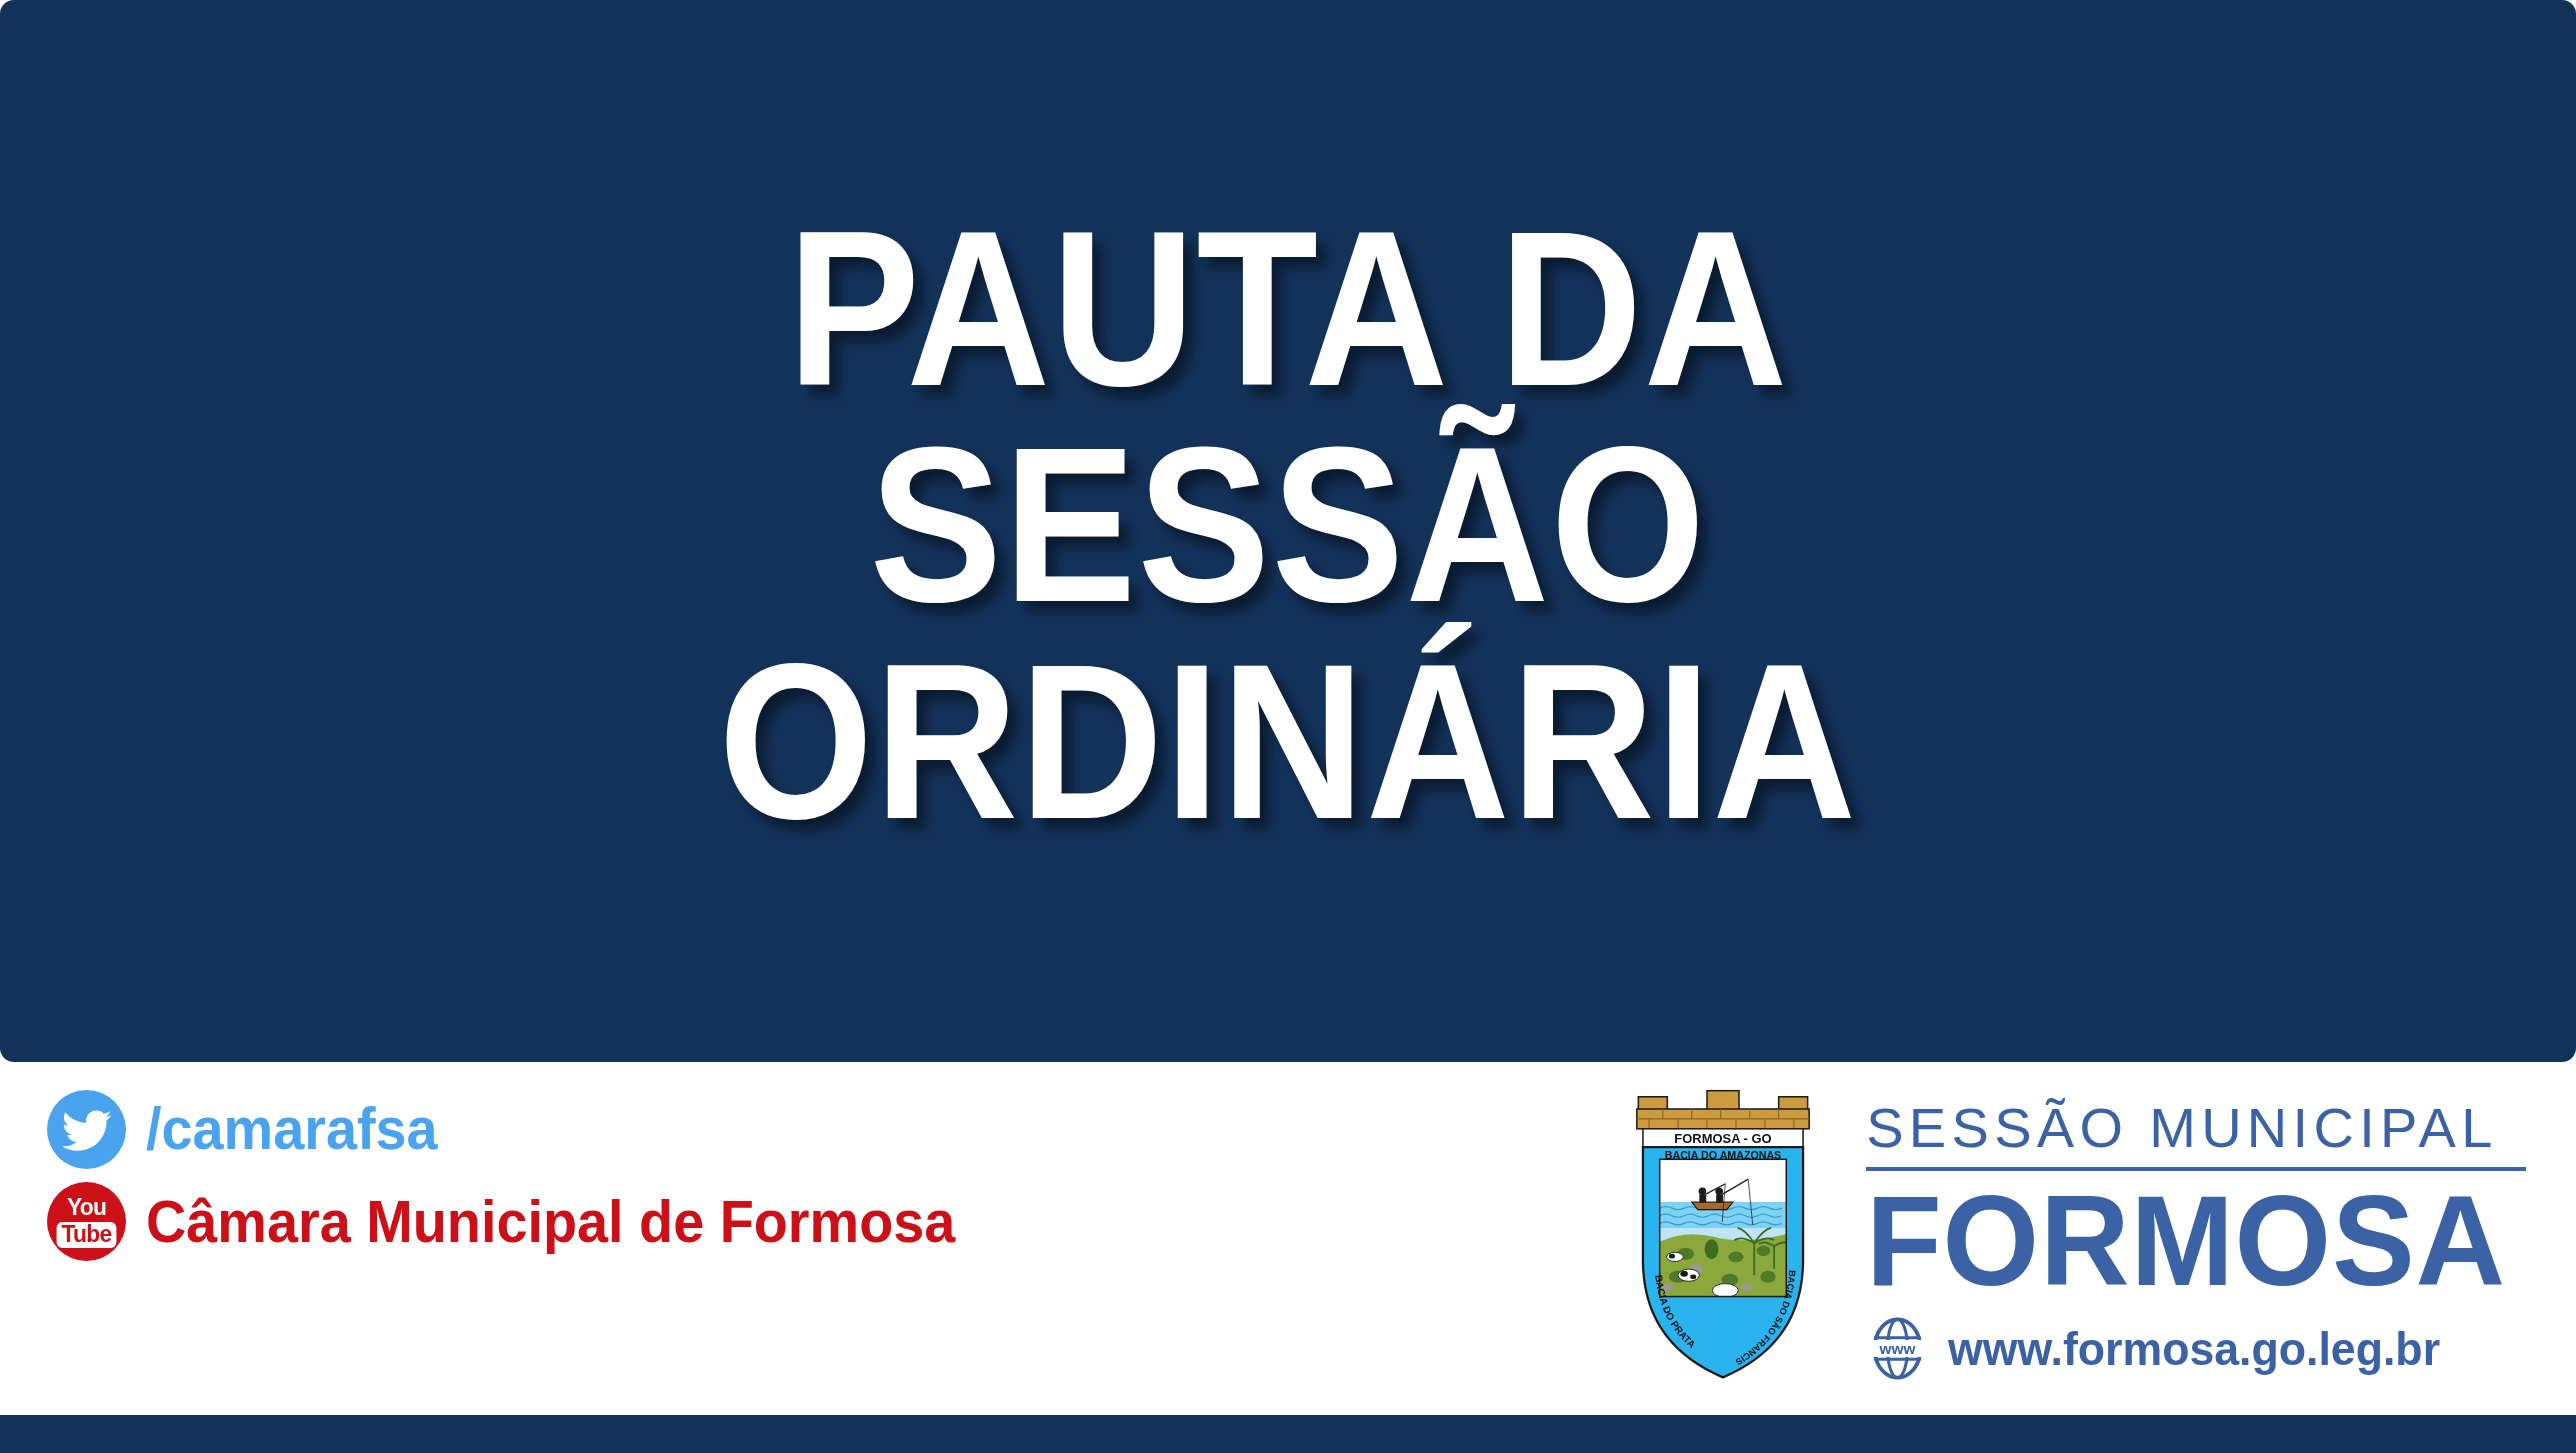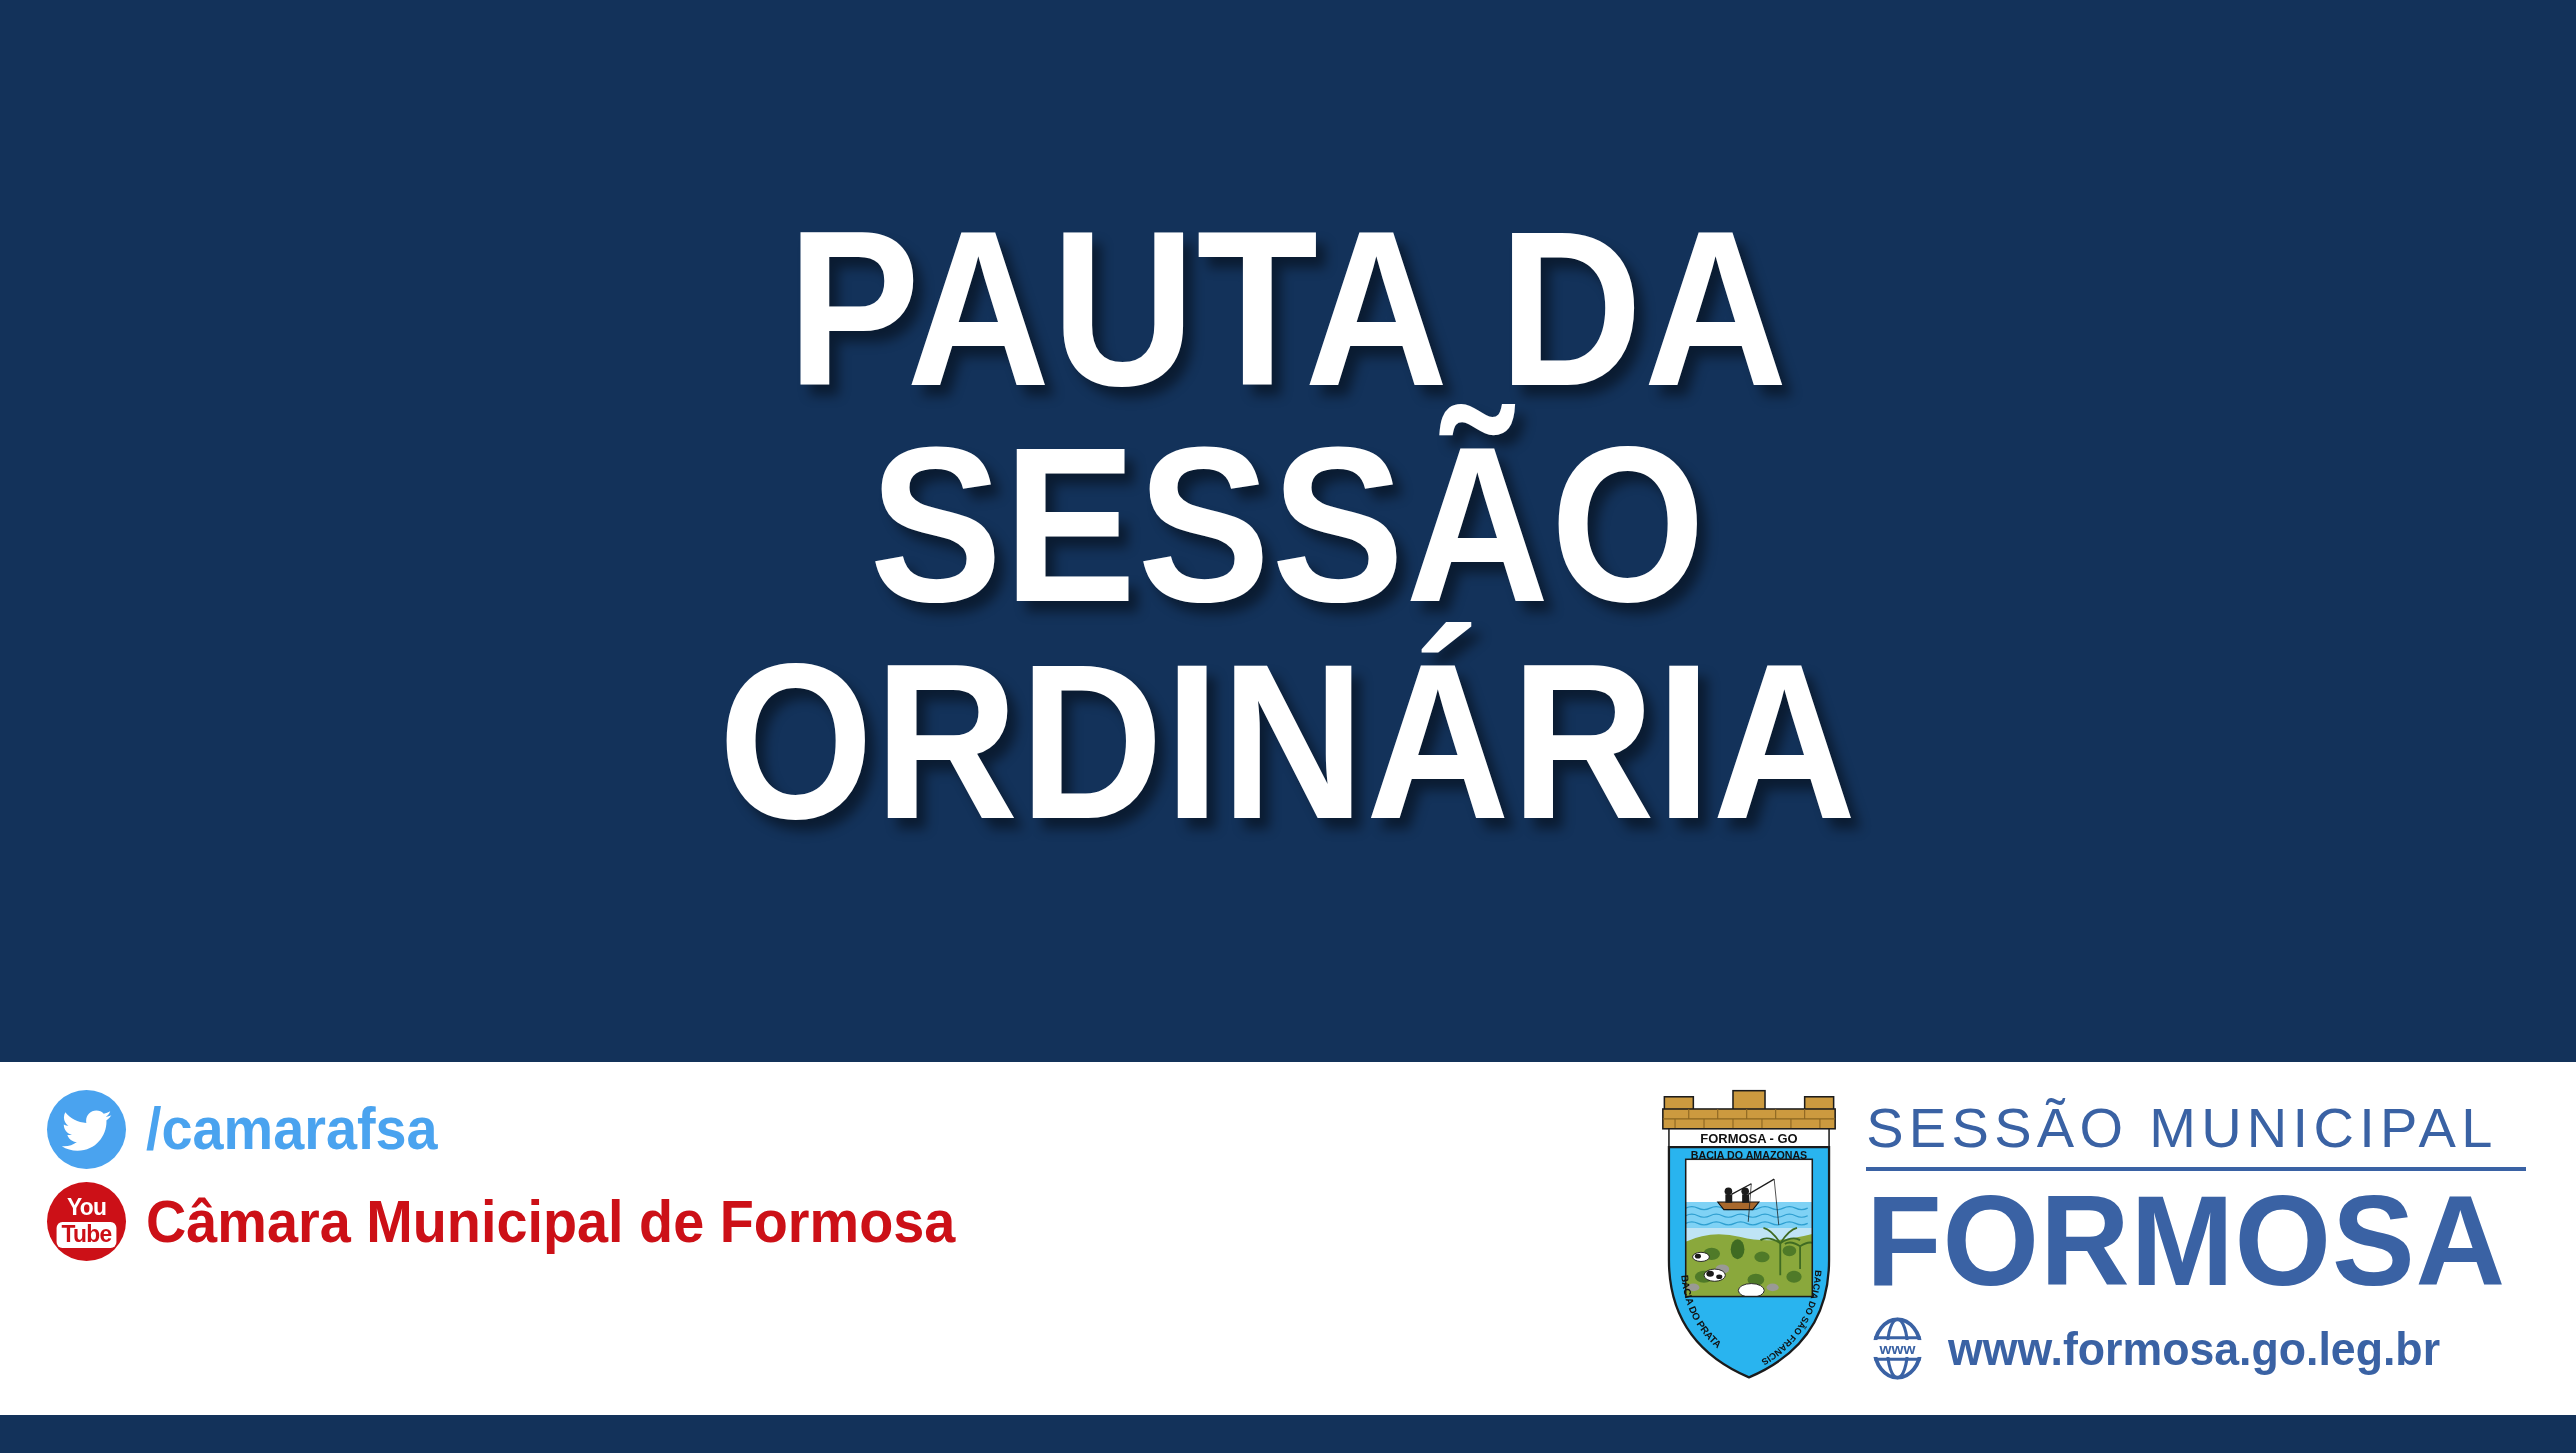--- a/index.html
+++ b/index.html
@@ -21,20 +21,21 @@
     position: absolute;
     left: 0;
     top: 0;
     width: 2576px;
     height: 1062px;
     background: #13325a;
     display: flex;
     flex-direction: column;
     align-items: center;
     justify-content: center;
+    border-radius: 14px;
   }
   .hero-title {
     width: 100%;
     text-align: center;
     color: #ffffff;
     font-family: "Liberation Sans", sans-serif;
     font-weight: bold;
     font-size: 221px;
     line-height: 0.98;
     letter-spacing: 1.5px;
@@ -121,20 +122,21 @@
   }
 
   
   .brand {
     position: absolute;
     right: 50px;
     top: 18.3px;
     display: flex;
     align-items: flex-start;
     height: 321px;
+    gap: 26px;
   }
   .crest { width: 182px; height: 305px; flex: 0 0 182px; }
   .crest svg { display: block; width: 182px; height: 305px; }
 
   .brand-text {
     margin-left: 26px;
     padding-top: 20px;
     display: flex;
     flex-direction: column;
   }

